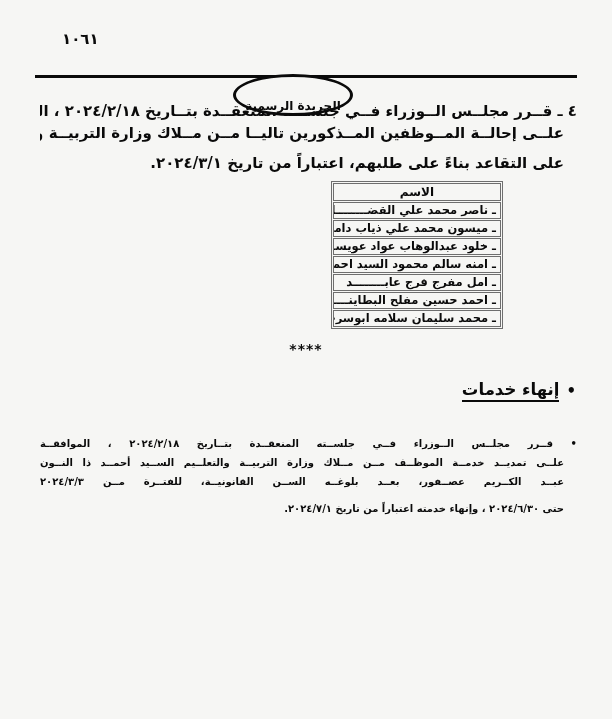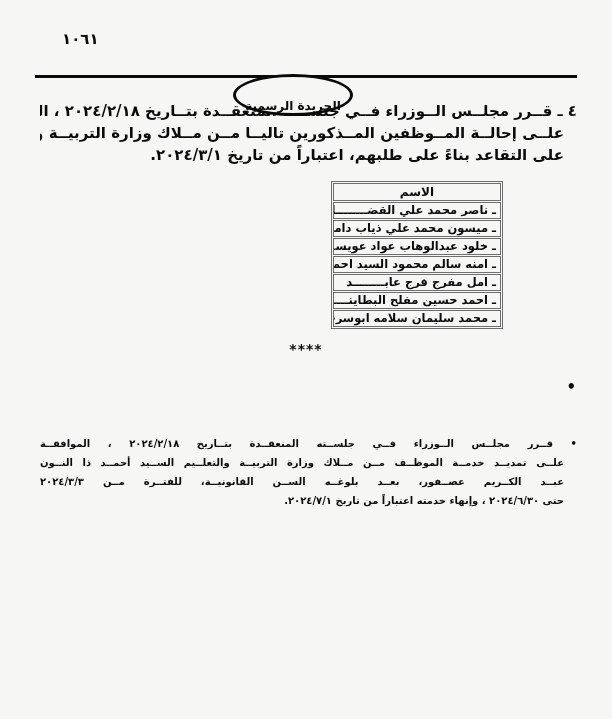--- a/index.html
+++ b/index.html
@@ -25,21 +25,21 @@
     background:var(--page-bg,#f6f6f4);
     display:flex;align-items:flex-end;justify-content:center;
     font-size:12px;z-index:2;direction:rtl;
   }
   
   .para{position:absolute;left:40px;width:537px;direction:rtl;}
   .para .line{
     text-align:justify;text-align-last:justify;
     white-space:nowrap;overflow:hidden;
   }
-  .para .line:last-child{text-align-last:right;}
+  .para .line:last-child{text-align-last:right;margin-top:8px;}
   .para .line + .line{margin-right:13px;} 
   .para1{top:100px;font-size:15px;line-height:22px;}
   .para2{top:434px;font-size:10px;line-height:19px;}
   
   table.names{
     position:absolute;top:181px;left:331px;width:172px;
     border-collapse:separate;border-spacing:1.5px;
     border:1px solid var(--table-border,#6e6e6e);
     direction:rtl;table-layout:fixed;
   }
@@ -115,20 +115,21 @@
       <tr>
         <td>ـ محمد سليمان سلامه ابوسرحــان</td>
       </tr>
     </tbody>
 </table>
 
 <div class="stars">****</div>
 
 <div class="heading">
   <span class="bullet">•</span>
+  <span class="heading-text">إنهاء خدمات</span>
 </div>
 
 <div class="para para2">
 
     <div class="line">• قــرر مجلــس الــوزراء فــي جلســته المنعقــدة بتــاريخ ٢٠٢٤/٢/١٨ ، الموافقــة</div>
 
     <div class="line">علــى تمديــد خدمــة الموظــف مــن مــلاك وزارة التربيــة والتعلــيم الســيد أحمــد ذا النــون</div>
 
     <div class="line">عبــد الكــريم عصــفور، بعــد بلوغــه الســن القانونيــة، للفتــرة مــن ٢٠٢٤/٣/٣</div>
 

